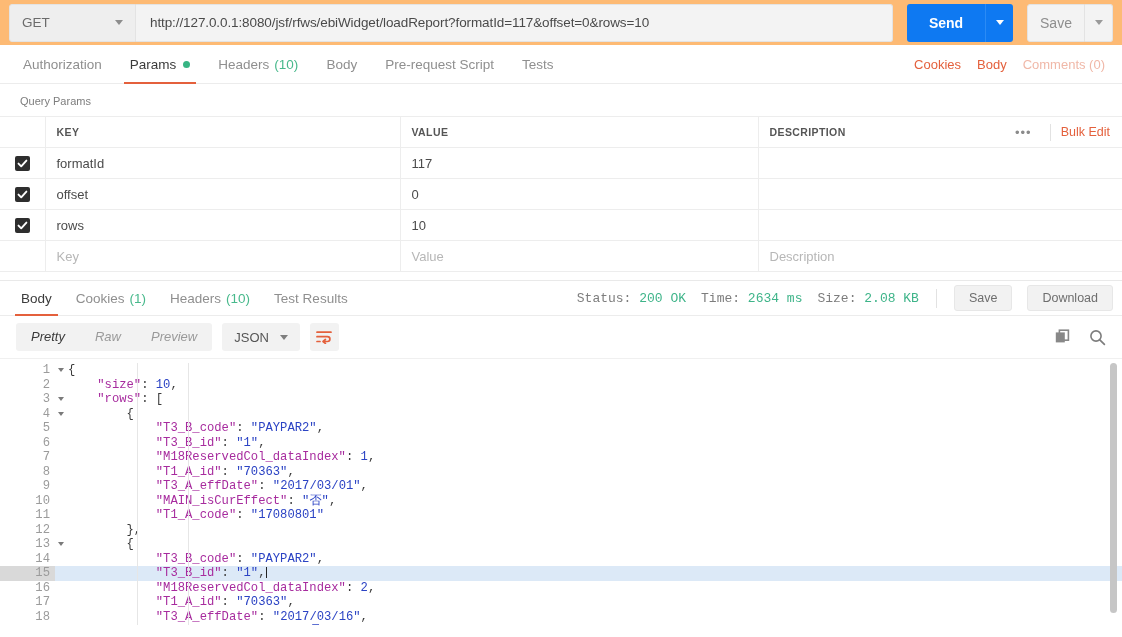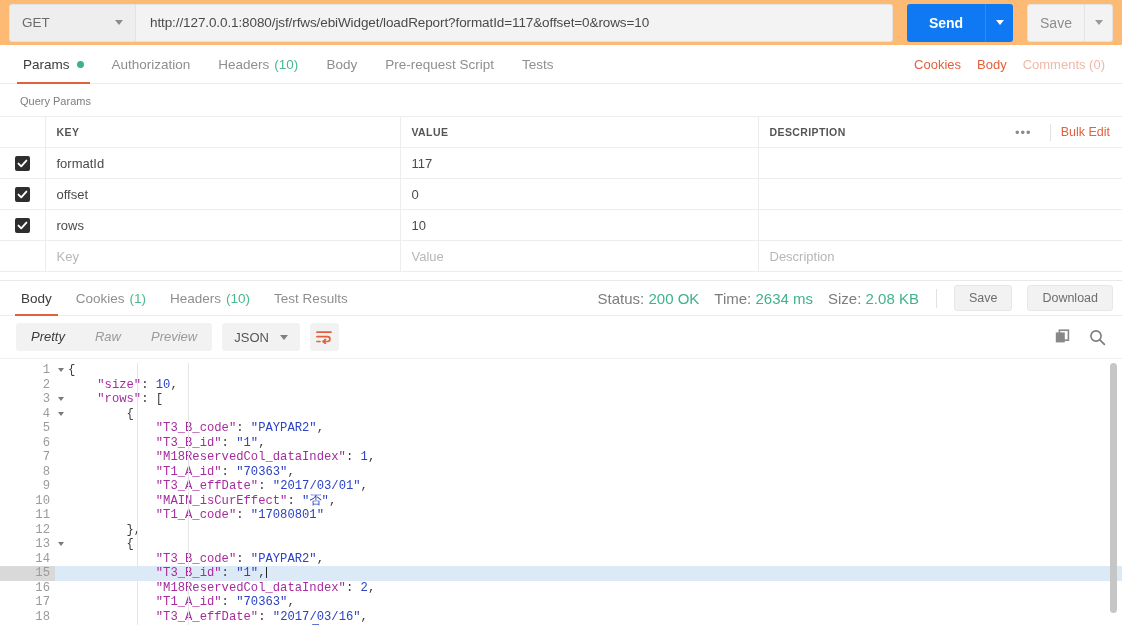--- a/index.html
+++ b/index.html
@@ -191,21 +191,21 @@
     color: #8f8f8f; font-size: 13.5px; cursor: pointer;
     position: relative;
   }
   .resp-tab.active { color: #3b3b3b; }
   .resp-tab.active::after {
     content: ""; position: absolute; left: 6px; right: 6px; bottom: -1px;
     height: 2px; background: #e4603c;
   }
   .resp-tab .cnt { color: #48b98c; margin-left: 5px; }
   .meta { margin-left: auto; display: flex; align-items: center; gap: 15px; }
-  .meta-item { font-size: 15px; color: #7d7d7d; }
+  .meta-item { font-size: 13px; color: #7d7d7d; font-family: Liberation Mono, monospace; }
   .meta-item b { color: #3eb489; font-weight: normal; }
   .meta-div { width: 1px; height: 19px; background: #e2e2e2; margin: 0 2px; }
   .mini-btn {
     background: #f2f2f2; border: 1px solid #e7e7e7; border-radius: 3px;
     height: 26px; padding: 0 14px;
     display: flex; align-items: center;
     color: #6e6e6e; font-size: 12.5px; cursor: pointer;
   }
 
   
@@ -313,26 +313,26 @@
   </div>
   <div class="save-group">
     <div class="save-btn">Save</div>
     <div class="save-caret">
         <i></i>
       </div>
   </div>
 </div>
 
 <div class="req-tabs">
+  <div class="tab">
+    <span>Authorization</span>
+  </div>
   <div class="tab active">
     <span>Params</span>
     <span class="dot"></span>
-  </div>
-  <div class="tab">
-    <span>Authorization</span>
   </div>
   <div class="tab">
     <span>Headers</span>
     <span class="cnt">(10)</span>
   </div>
   <div class="tab">
     <span>Body</span>
   </div>
   <div class="tab">
     <span>Pre-request Script</span>

